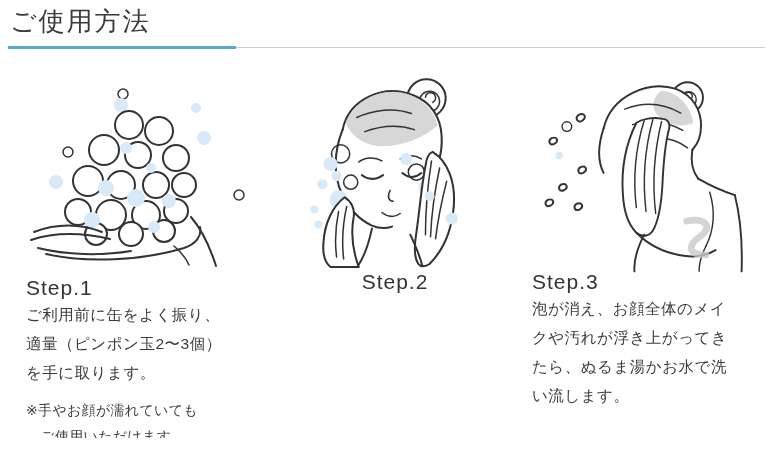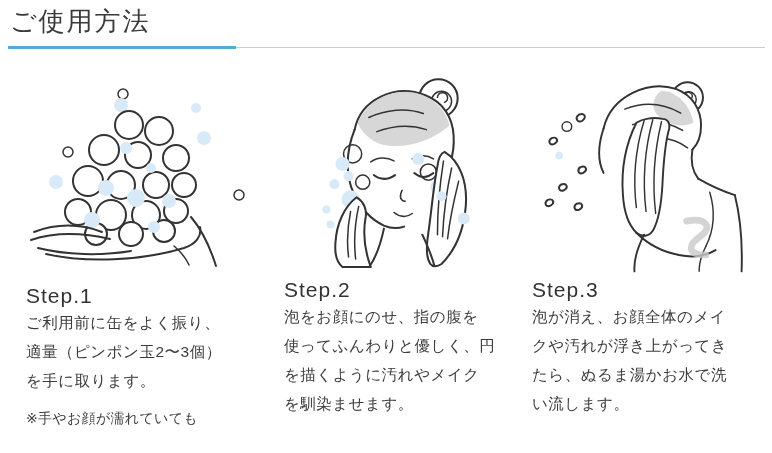--- a/index.html
+++ b/index.html
@@ -46,33 +46,33 @@
     background: var(--accent, #55abce);
     z-index: 1;
     display: block;
   }
   .step {
     position: absolute;
     top: 64px;
     width: 246px;
   }
   .step-1 { left: 26px; }
-  .step-2 { left: 284px; }
+  .step-2 { left: 272px; text-align: center; }
   .step-3 { left: 532px; }
   .illus { height: 206px; position: relative; }
   .illus svg { display: block; }
   .step-1 .illus svg { width: 235px; height: 200px; margin-top: 6px; }
   .step-2 .illus svg { width: 202px; height: 204px; margin-left: 6px; }
   .step-3 .illus svg { width: 222px; height: 212px; margin-left: 4px; }
   .step-label {
     font-size: 21px;
     font-weight: 500;
     letter-spacing: 1px;
     color: #333333;
-    margin-top: 8px;
+    margin-top: 0;
   }
   .step-desc {
     font-size: 15.5px;
     line-height: 29px;
     letter-spacing: 0.5px;
     white-space: pre-line;
   }
   .step-note {
     margin-top: 10px;
     font-size: 14px;
@@ -198,24 +198,20 @@
         <circle class="bubble" cx="150" cy="130" r="5"></circle>
         <circle class="bubble" cx="58" cy="110" r="5"></circle>
         <circle class="bubble" cx="172" cy="152" r="6"></circle>
         <circle class="bubble" cx="40" cy="158" r="4"></circle>
 
         <path class="lineart" d="M93,162 C90,176 86,189 79,199"></path>
         <path class="lineart" d="M131,168 C137,181 141,191 143,199"></path>
       </svg>
     </div>
     <h2 class="step-label">Step.2</h2>
-    <p class="step-desc">泡をお顔にのせ、指の腹を
-使ってふんわりと優しく、円
-を描くように汚れやメイク
-を馴染ませます。</p>
   </section>
 
   <section class="step step-3">
     <div class="illus">
       <svg viewBox="0 0 230 210" aria-hidden="true">
 
         <circle class="whitefill" cx="157" cy="30" r="16"></circle>
         <circle class="lineart-thin" cx="158" cy="32" r="8"></circle>
         <path class="lineart-thin" d="M154,28 a4,4 0 1 1 6,4"></path>
 

